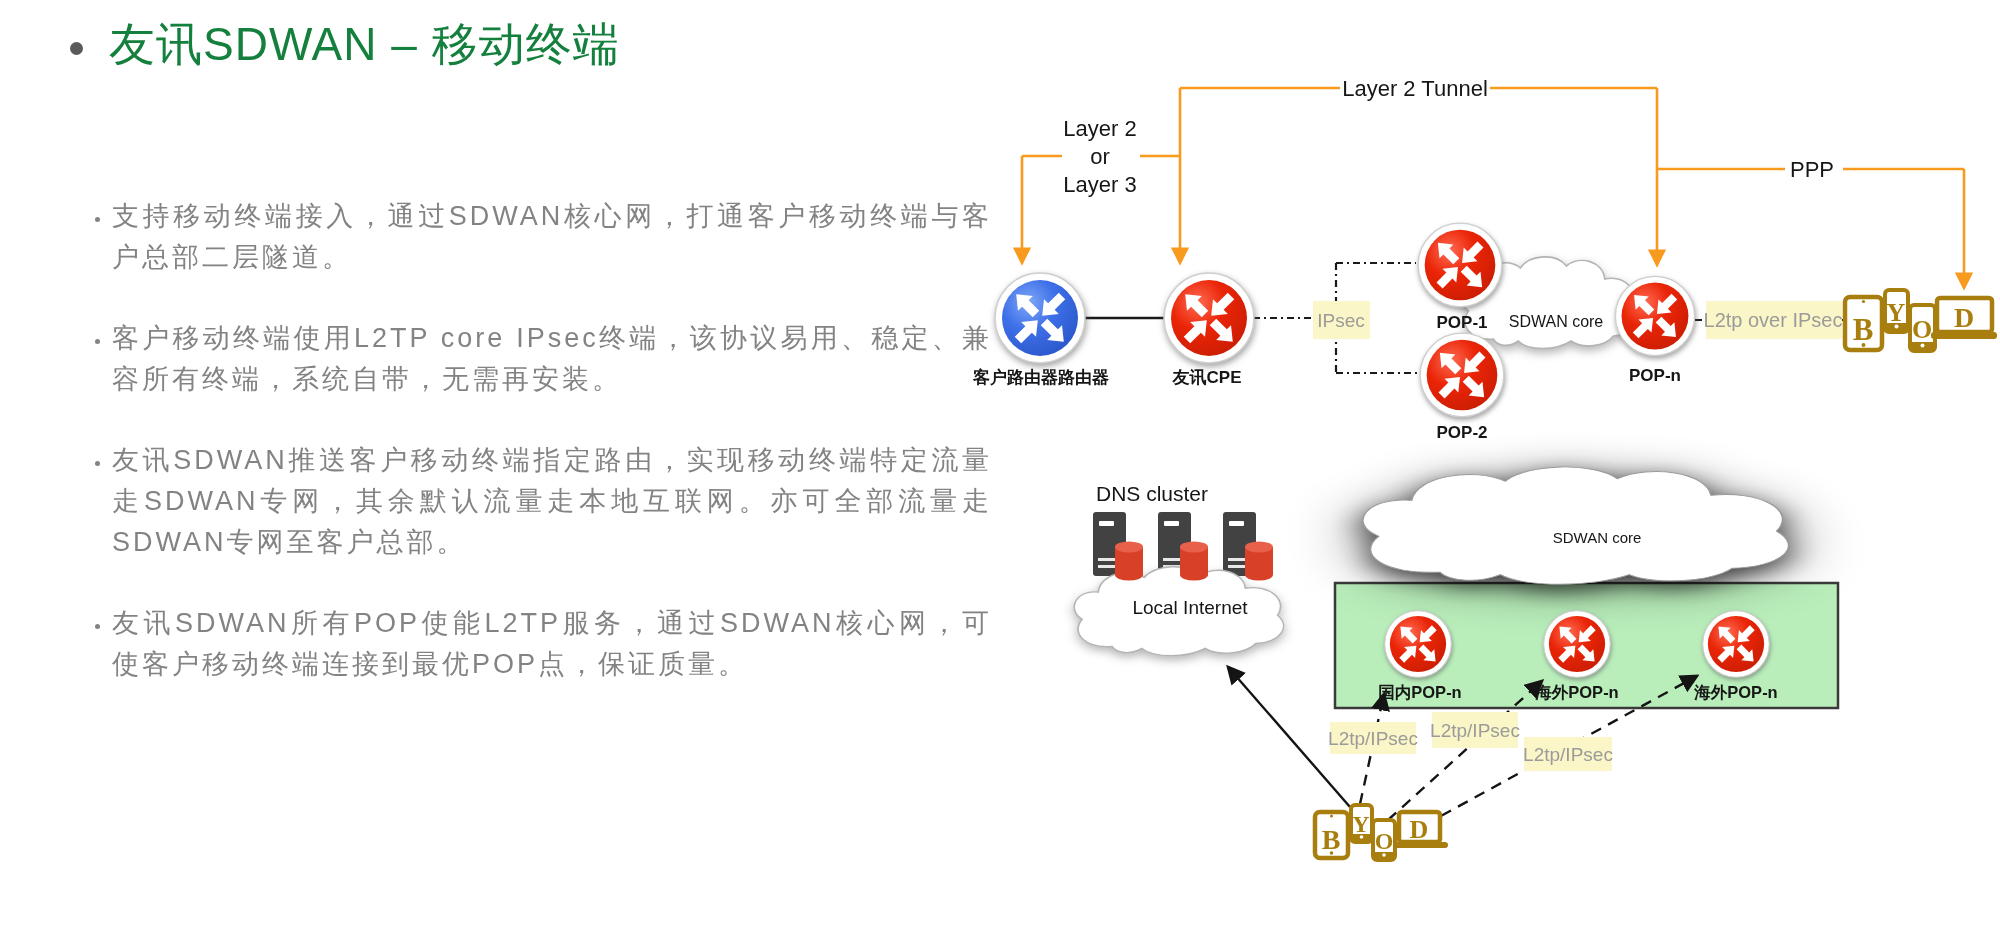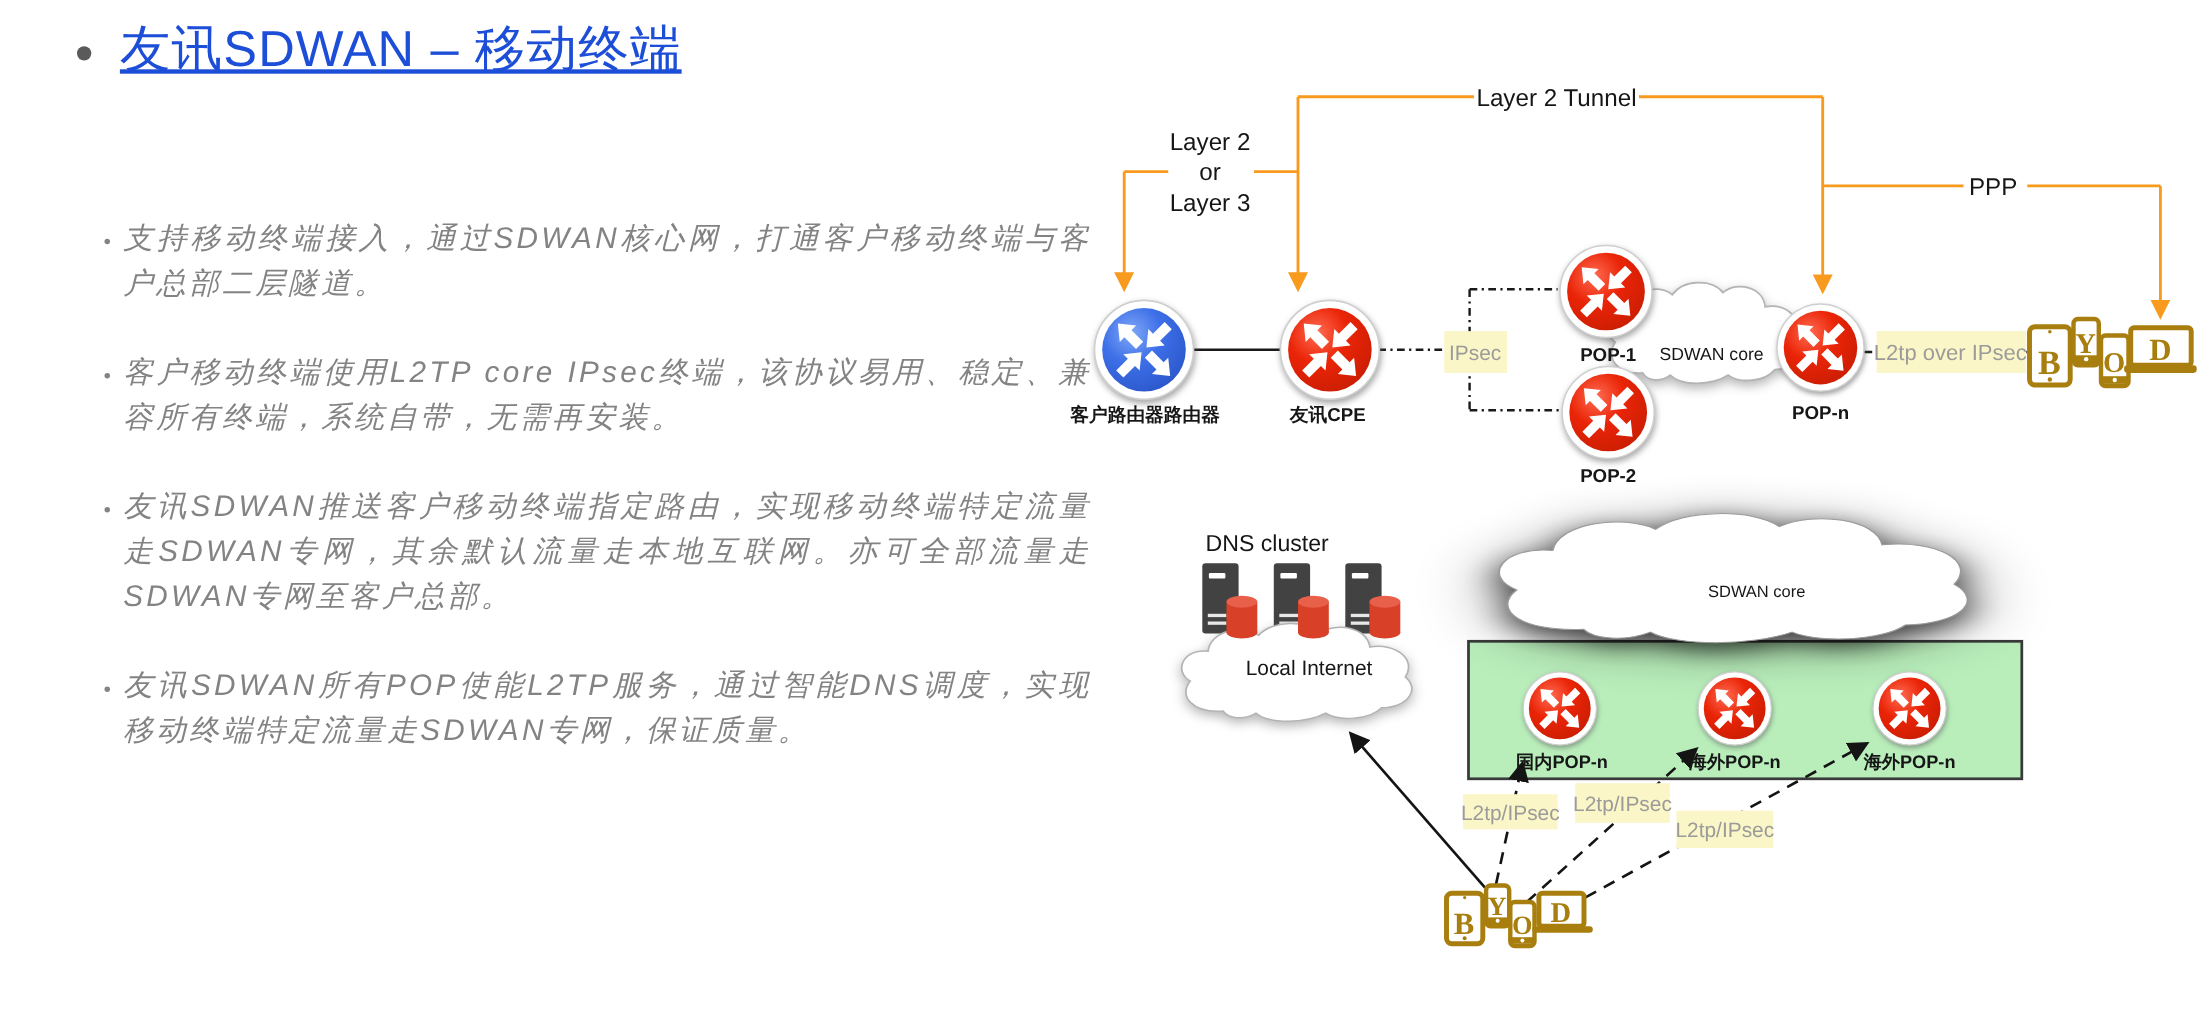--- a/index.html
+++ b/index.html
@@ -1,23 +1,23 @@
 <!DOCTYPE html>
 <html><head>
 <meta charset="utf-8">
 <style>
   html,body{margin:0;padding:0;background:#ffffff;}
   .slide{position:relative;width:2000px;height:938px;background:#fff;overflow:hidden;
          font-family:"Liberation Sans",sans-serif;}
   
   .title-row{position:absolute;left:70px;top:14px;display:flex;align-items:center;}
   .tdot{width:13px;height:13px;border-radius:50%;background:#5a5a5a;margin-right:26px;margin-top:6px;}
-  .page-title{font-size:46px;font-weight:500;color:#1d4ed8;letter-spacing:1px;margin:0;text-decoration:underline;}
+  .page-title{font-size:46px;font-weight:500;color:#15803d;letter-spacing:1px;margin:0;}
   
-  .bullets{position:absolute;left:80px;top:196px;width:880px;margin:0;padding:0 0 0 32px;font-style:italic;}
+  .bullets{position:absolute;left:80px;top:196px;width:880px;margin:0;padding:0 0 0 32px;}
   .bullets li{font-size:27px;line-height:41px;letter-spacing:3px;color:#838383;
               text-align:justify;margin:0 0 40px 0;}
   .bullets li::marker{color:#838383;font-size:17px;}
   
   .diagram{position:absolute;left:0;top:0;}
   .cloud-soft{filter:drop-shadow(0 4px 5px rgba(90,90,90,.45));}
   .cloud-heavy{filter:drop-shadow(0 5px 7px rgba(0,0,0,.6)) drop-shadow(0 3px 14px rgba(0,0,0,.45));}
   .router-shadow{filter:drop-shadow(1px 3px 3px rgba(90,90,90,.55));}
   .lbl{fill:#161616;font-family:"Liberation Sans",sans-serif;}
   .ylbl{fill:#9b9b99;font-family:"Liberation Sans",sans-serif;}
@@ -31,21 +31,21 @@
 
   <div class="title-row">
     <span class="tdot"></span>
     <h1 class="page-title">友讯SDWAN – 移动终端</h1>
   </div>
 
   <ul class="bullets">
     <li><span>支持移动终端接入，通过SDWAN核心网，打通客户移动终端与客户总部二层隧道。</span></li>
     <li><span>客户移动终端使用L2TP core IPsec终端，该协议易用、稳定、兼容所有终端，系统自带，无需再安装。</span></li>
     <li><span>友讯SDWAN推送客户移动终端指定路由，实现移动终端特定流量走SDWAN专网，其余默认流量走本地互联网。亦可全部流量走SDWAN专网至客户总部。</span></li>
-    <li><span>友讯SDWAN所有POP使能L2TP服务，通过智能DNS调度，实现移动终端特定流量走SDWAN专网，保证质量。</span></li>
+    <li><span>友讯SDWAN所有POP使能L2TP服务，通过SDWAN核心网，可使客户移动终端连接到最优POP点，保证质量。</span></li>
   </ul>
 
   <svg class="diagram" width="2000" height="938" viewBox="0 0 2000 938">
     <defs>
       <radialGradient id="gradRed" cx="35%" cy="30%" r="80%">
         <stop offset="0%" stop-color="#ff6b52"></stop>
         <stop offset="45%" stop-color="#ea2407"></stop>
         <stop offset="100%" stop-color="#c81d03"></stop>
       </radialGradient>
       <radialGradient id="gradBlue" cx="35%" cy="30%" r="80%">

